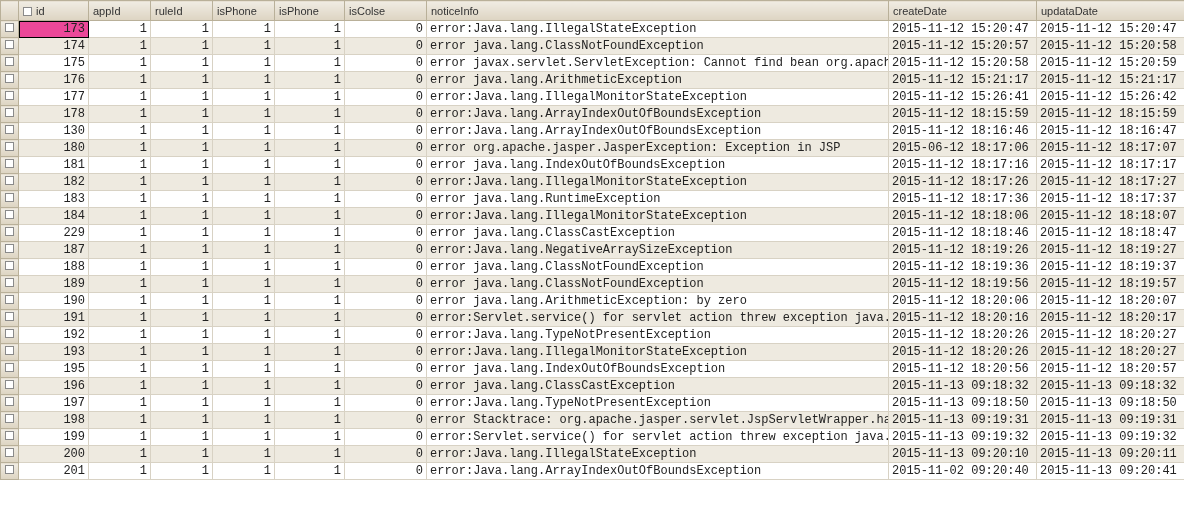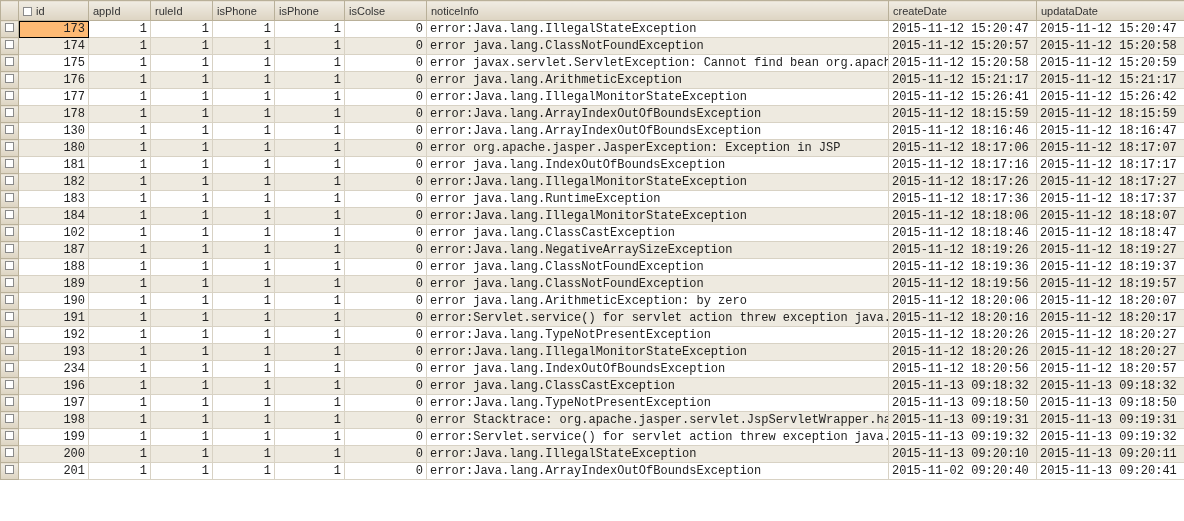--- a/index.html
+++ b/index.html
@@ -31,21 +31,21 @@
     border: 1px solid #d8d2c4;
     padding: 1px 3px;
     height: 17px;
     white-space: nowrap;
     overflow: hidden;
     color: #222;
   }
   tbody tr:nth-child(odd)  { background: #ffffff; }
   tbody tr:nth-child(even) { background: #eeeae0; }
   tbody tr.selected td.id-cell {
-    background: #fdba74;
+    background: #ec4899;
     outline: 1.5px solid #000;
     outline-offset: -1px;
   }
   .gutter {
     width: 18px;
     background: linear-gradient(#f0ece3,#ddd4c2);
     border: 1px solid #b9b099;
     text-align: center;
     padding: 0;
   }
@@ -192,21 +192,21 @@
       </tr>
       <tr>
         <td class="gutter"><span class="box"></span></td>
         <td class="num id-cell">180</td>
         <td class="num">1</td>
         <td class="num">1</td>
         <td class="num">1</td>
         <td class="num">1</td>
         <td class="num">0</td>
         <td>error org.apache.jasper.JasperException: Exception in JSP</td>
-        <td>2015-11-12 18:17:06</td>
+        <td>2015-06-12 18:17:06</td>
         <td>2015-11-12 18:17:07</td>
       </tr>
       <tr>
         <td class="gutter"><span class="box"></span></td>
         <td class="num id-cell">181</td>
         <td class="num">1</td>
         <td class="num">1</td>
         <td class="num">1</td>
         <td class="num">1</td>
         <td class="num">0</td>
@@ -245,21 +245,21 @@
         <td class="num">1</td>
         <td class="num">1</td>
         <td class="num">1</td>
         <td class="num">0</td>
         <td>error:Java.lang.IllegalMonitorStateException</td>
         <td>2015-11-12 18:18:06</td>
         <td>2015-11-12 18:18:07</td>
       </tr>
       <tr>
         <td class="gutter"><span class="box"></span></td>
-        <td class="num id-cell">102</td>
+        <td class="num id-cell">229</td>
         <td class="num">1</td>
         <td class="num">1</td>
         <td class="num">1</td>
         <td class="num">1</td>
         <td class="num">0</td>
         <td>error java.lang.ClassCastException</td>
         <td>2015-11-12 18:18:46</td>
         <td>2015-11-12 18:18:47</td>
       </tr>
       <tr>
@@ -341,21 +341,21 @@
         <td class="num">1</td>
         <td class="num">1</td>
         <td class="num">1</td>
         <td class="num">0</td>
         <td>error:Java.lang.IllegalMonitorStateException</td>
         <td>2015-11-12 18:20:26</td>
         <td>2015-11-12 18:20:27</td>
       </tr>
       <tr>
         <td class="gutter"><span class="box"></span></td>
-        <td class="num id-cell">234</td>
+        <td class="num id-cell">195</td>
         <td class="num">1</td>
         <td class="num">1</td>
         <td class="num">1</td>
         <td class="num">1</td>
         <td class="num">0</td>
         <td>error java.lang.IndexOutOfBoundsException</td>
         <td>2015-11-12 18:20:56</td>
         <td>2015-11-12 18:20:57</td>
       </tr>
       <tr>

